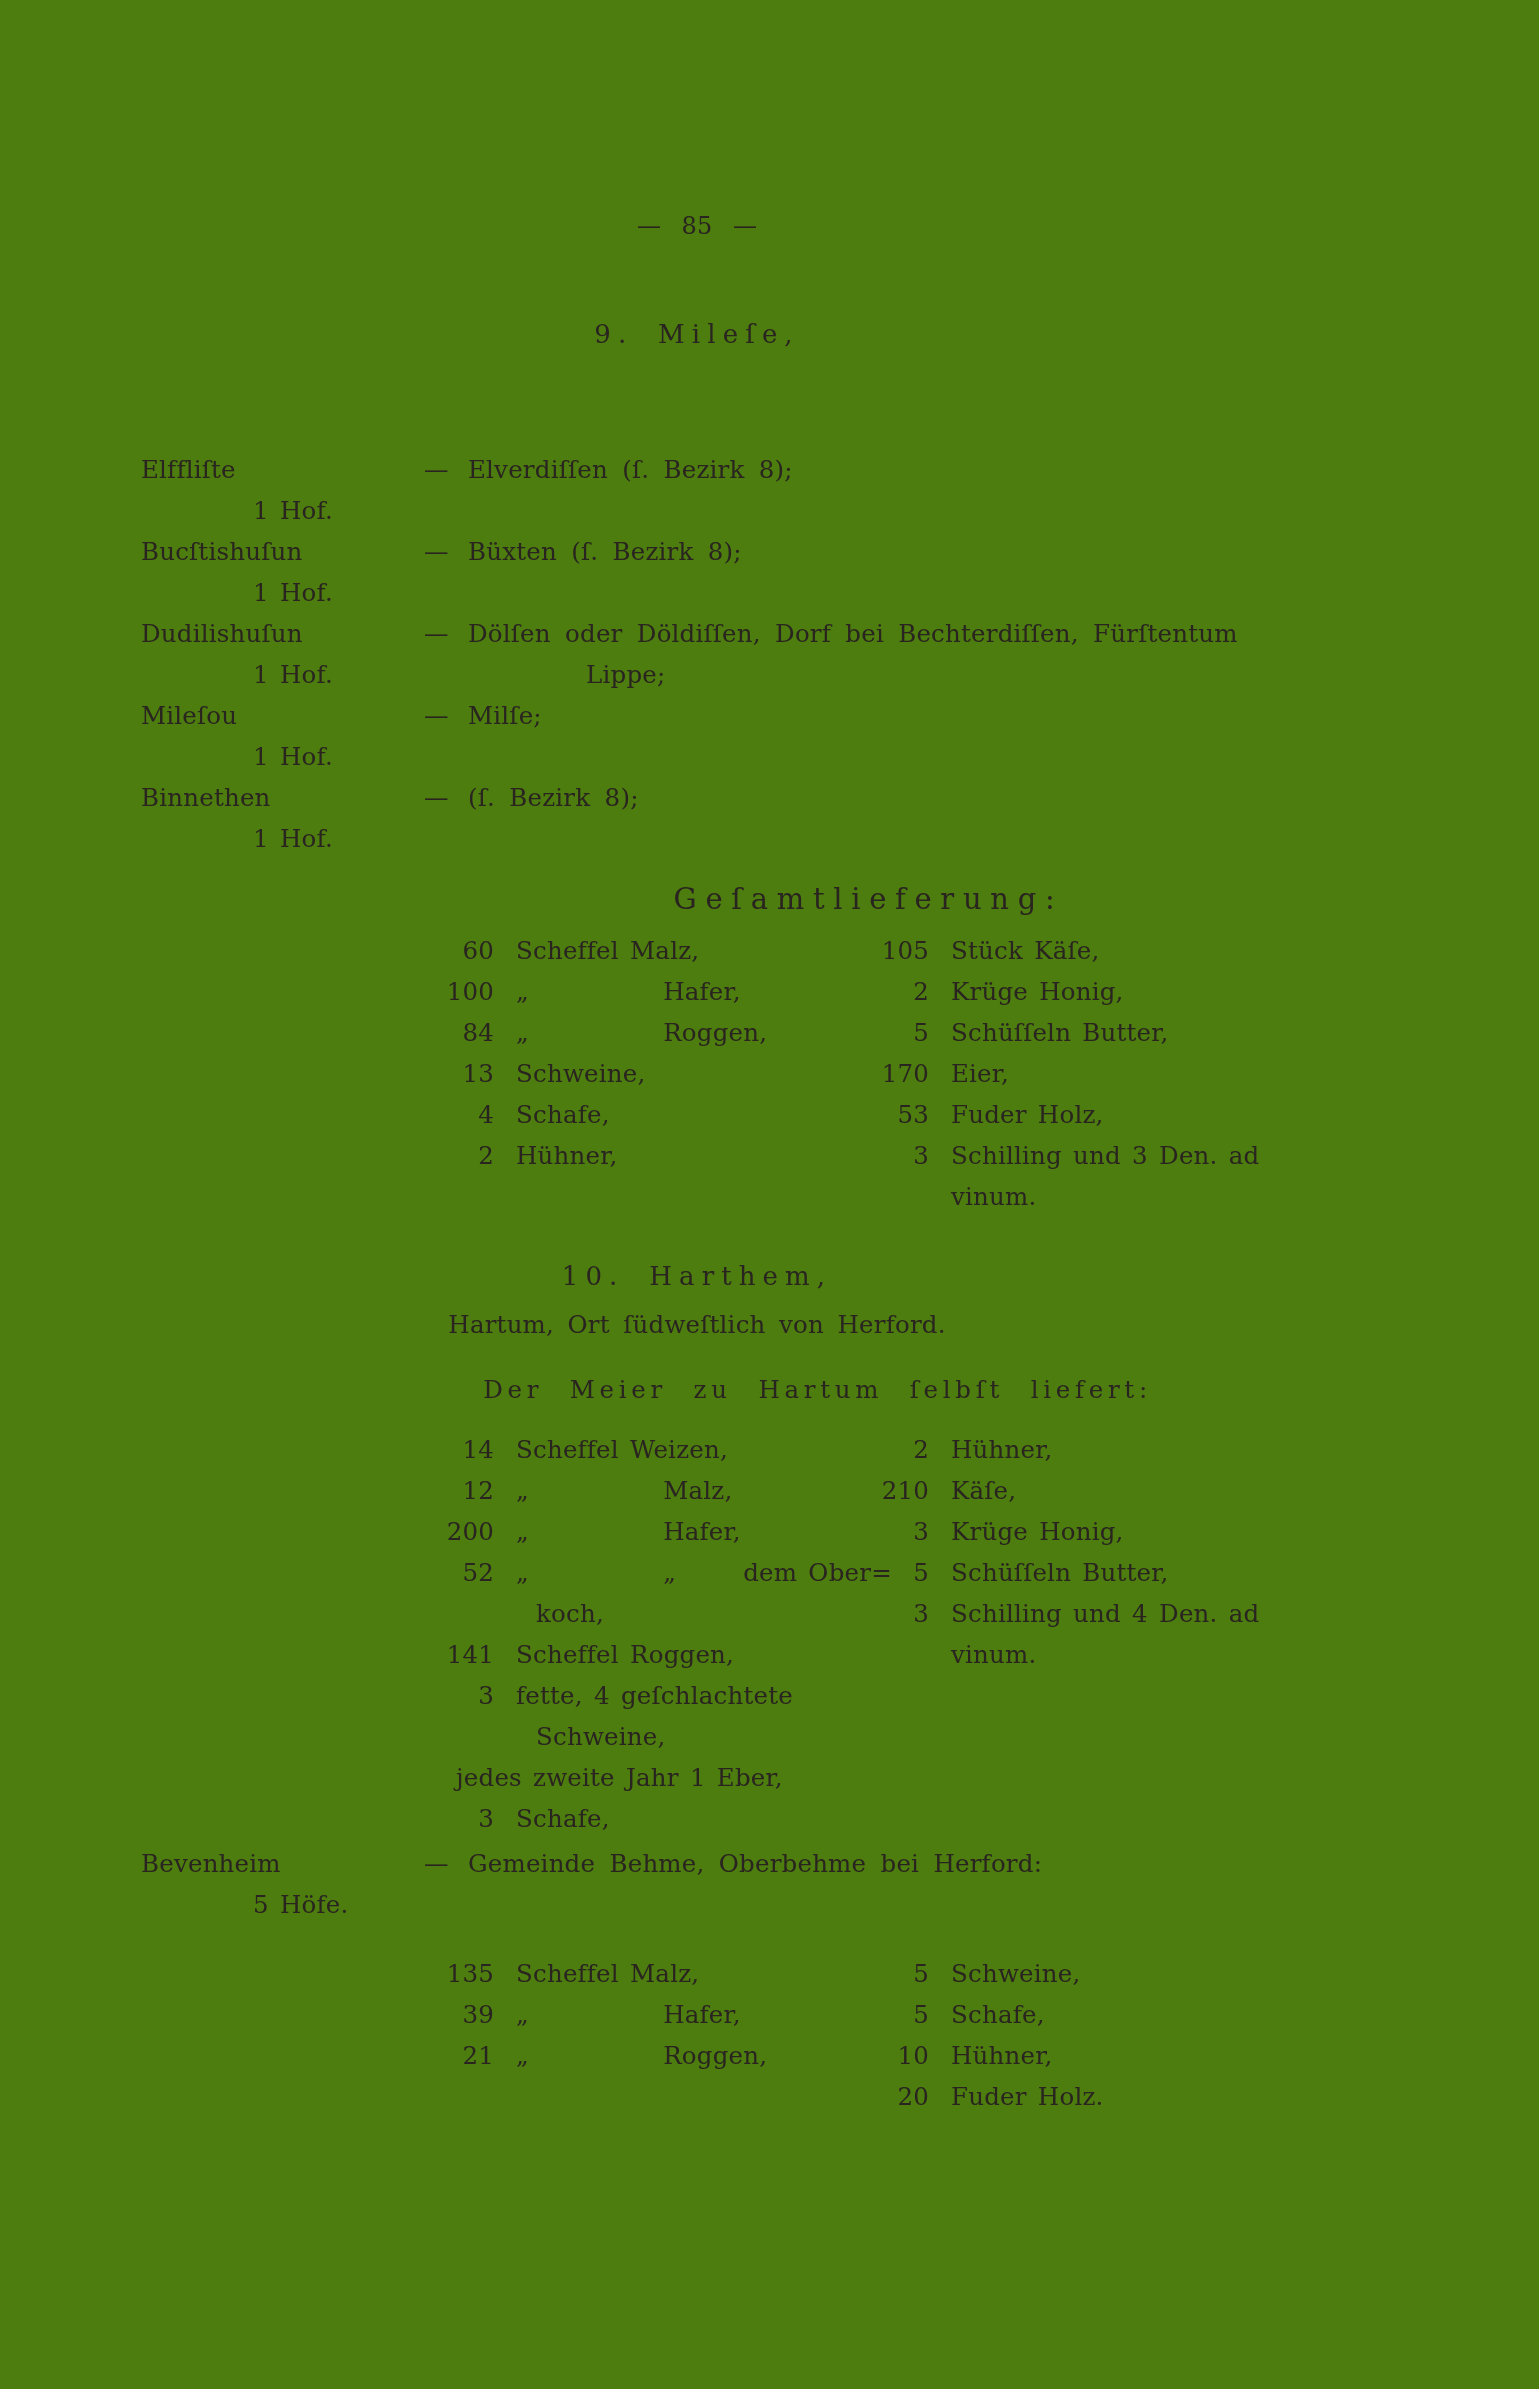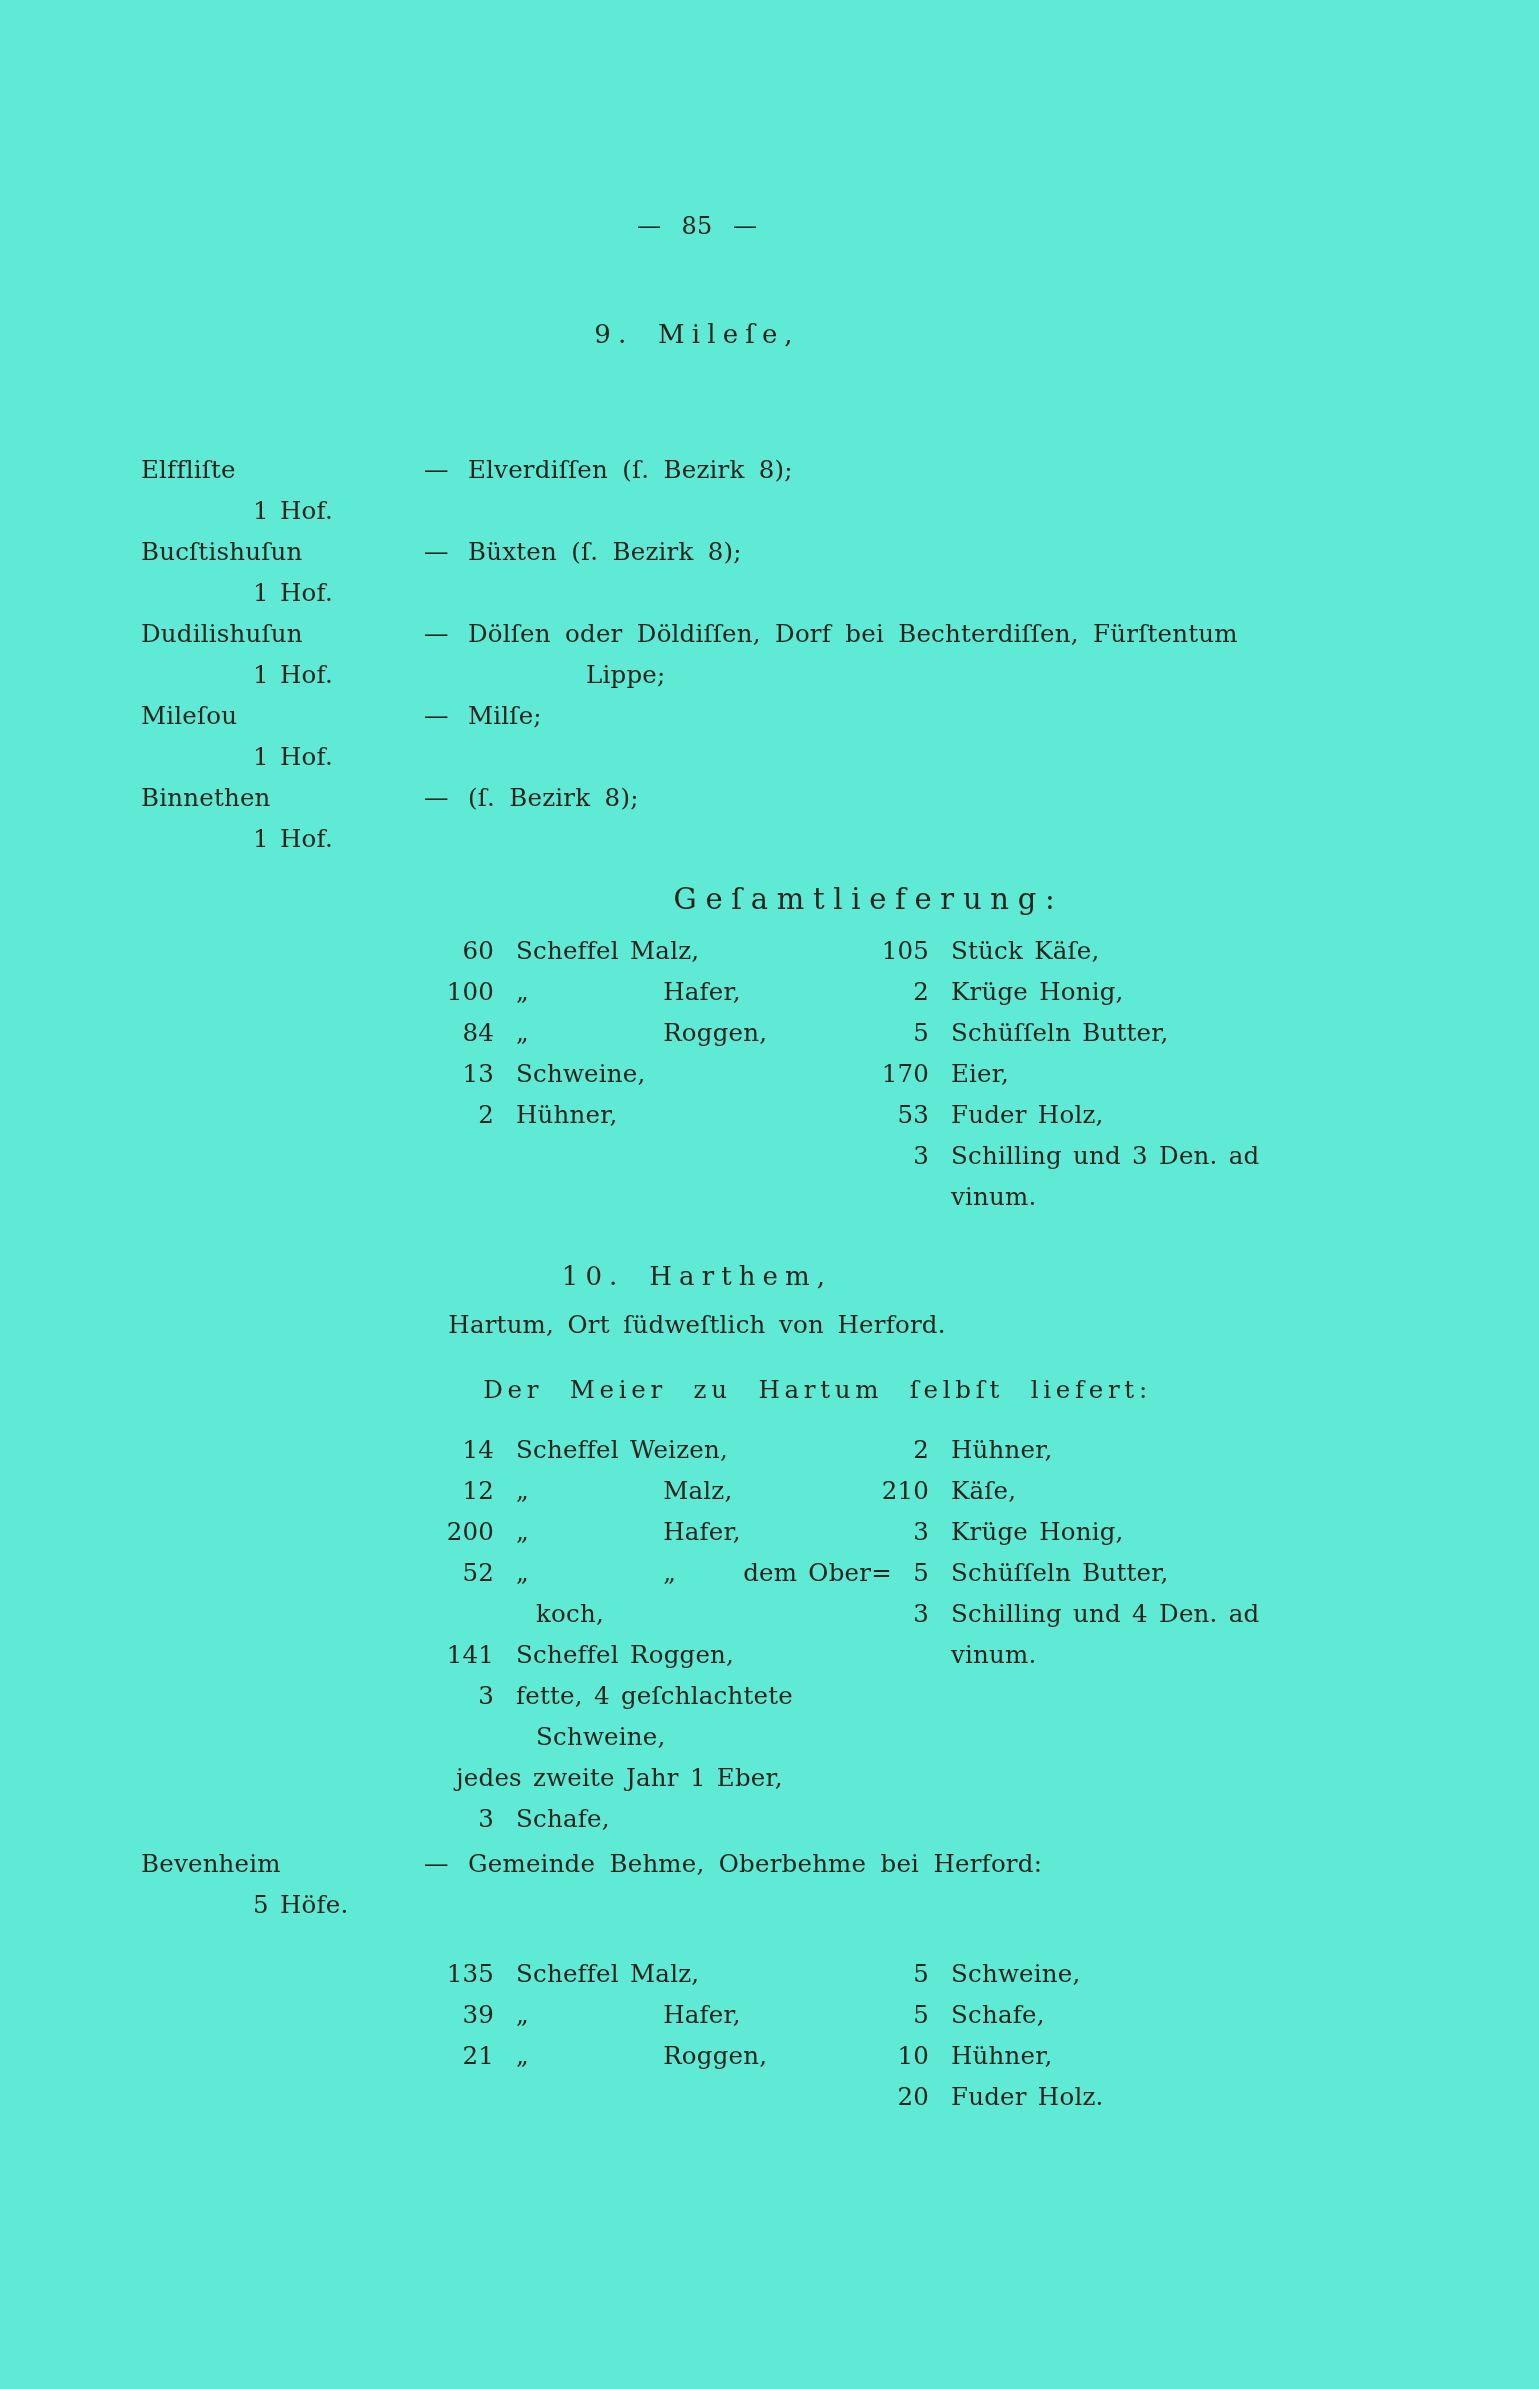--- a/index.html
+++ b/index.html
@@ -1,20 +1,20 @@
 <!DOCTYPE html>
 <html style="font-size:12.6px"><head>
 <meta charset="utf-8">
 <style>
   * { margin:0; padding:0; box-sizing:border-box; }
   html,body { background:#e9e7e2; }
   body { font-family:"DejaVu Serif","Liberation Serif",serif; color:#29241f; }
   .page {
     position:relative; width:1539px; height:2389px; margin:0 auto;
-    background:#5eead4; overflow:hidden;
+    background:#4d7c0f; overflow:hidden;
     font-size:24.5px; word-spacing:3.2px; letter-spacing:0.2px;
   }
   .abs { position:absolute; }
   .center { text-align:center; }
   .pagenum { top:212px; left:0; width:1394px; font-size:24px; word-spacing:12.6px; }
   .h9 { top:319px; left:0; width:1394px; font-size:26px; }
   .sub9 { top:367px; left:0; width:1394px; font-size:24.5px; word-spacing:5.5px; }
   .h10 { top:1261px; left:0; width:1394px; font-size:26px; }
   .sub10 { top:1310px; left:0; width:1394px; font-size:24.5px; word-spacing:5.5px; }
   .spread { letter-spacing:7.1px; word-spacing:9.5px; }
@@ -109,20 +109,21 @@
   </div>
 
   <div class="abs dheadA center spread-wide">Geſamtlieferung:</div>
 
   <div class="abs dtable tableA">
     <div class="dcol dcol-left">
       <div class="drow"><span class="q">60</span><span class="t">Scheffel Malz,</span></div>
       <div class="drow"><span class="q">100</span><span class="t">„            Hafer,</span></div>
       <div class="drow"><span class="q">84</span><span class="t">„            Roggen,</span></div>
       <div class="drow"><span class="q">13</span><span class="t">Schweine,</span></div>
+      <div class="drow"><span class="q">4</span><span class="t">Schafe,</span></div>
       <div class="drow"><span class="q">2</span><span class="t">Hühner,</span></div>
     </div>
     <div class="dcol dcol-right">
       <div class="drow"><span class="q">105</span><span class="t">Stück Käſe,</span></div>
       <div class="drow"><span class="q">2</span><span class="t">Krüge Honig,</span></div>
       <div class="drow"><span class="q">5</span><span class="t">Schüſſeln Butter,</span></div>
       <div class="drow"><span class="q">170</span><span class="t">Eier,</span></div>
       <div class="drow"><span class="q">53</span><span class="t">Fuder Holz,</span></div>
       <div class="drow"><span class="q">3</span><span class="t">Schilling und 3 Den. ad</span></div>
       <div class="drow"><span class="q"></span><span class="t">vinum.</span></div>

